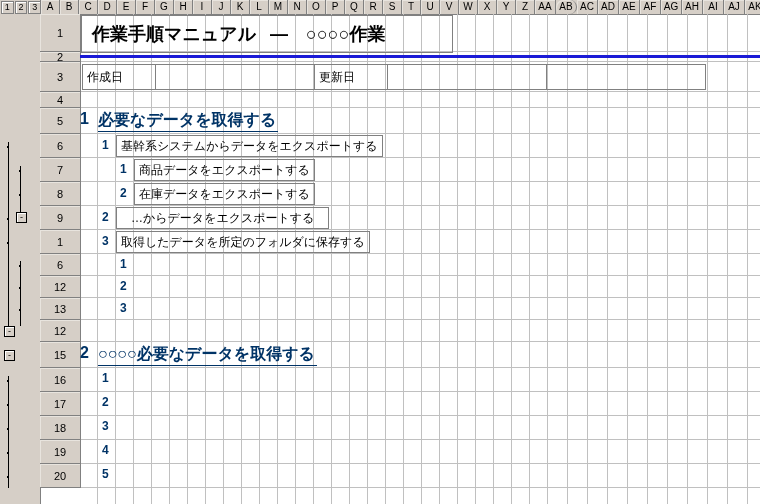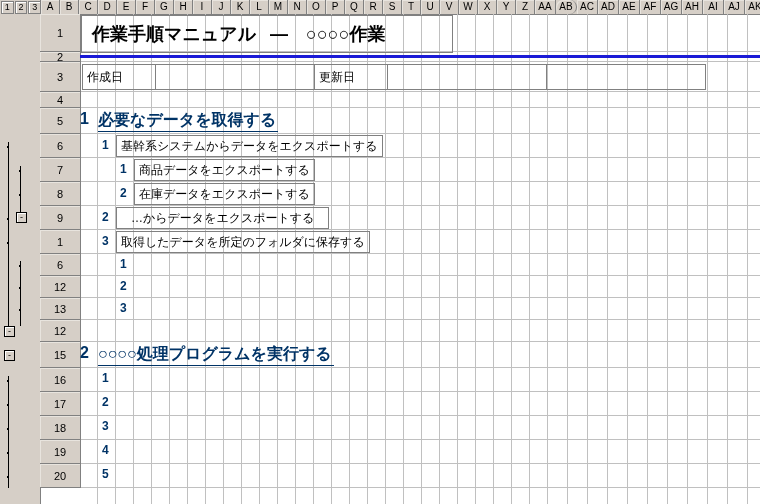--- a/index.html
+++ b/index.html
@@ -262,21 +262,21 @@
         </div>
       </div>
       <div class="row" style="top: 306px; height: 22px; left: 0px; right: 0px; position: absolute;">
         <div class="row-hdr">12</div>
         <div class="cells"></div>
       </div>
       <div class="row" style="top: 328px; height: 26px; left: 0px; right: 0px; position: absolute;">
         <div class="row-hdr">15</div>
         <div class="cells">
           <div class="sec1-no" style="left: 0px; top: 2px;">2</div>
-          <div class="sec1-txt" style="left: 18px; top: 2px; padding-right: 2px;">○○○○処理プログラムを実行する</div>
+          <div class="sec1-txt" style="left: 18px; top: 2px; padding-right: 2px;">○○○○必要なデータを取得する</div>
         </div>
       </div>
       <div class="row" style="top: 354px; height: 24px; left: 0px; right: 0px; position: absolute;">
         <div class="row-hdr">16</div>
         <div class="cells">
           <div class="sub-no" style="left: 22px; top: 3px;">1</div>
         </div>
       </div>
       <div class="row" style="top: 378px; height: 24px; left: 0px; right: 0px; position: absolute;">
         <div class="row-hdr">17</div>

